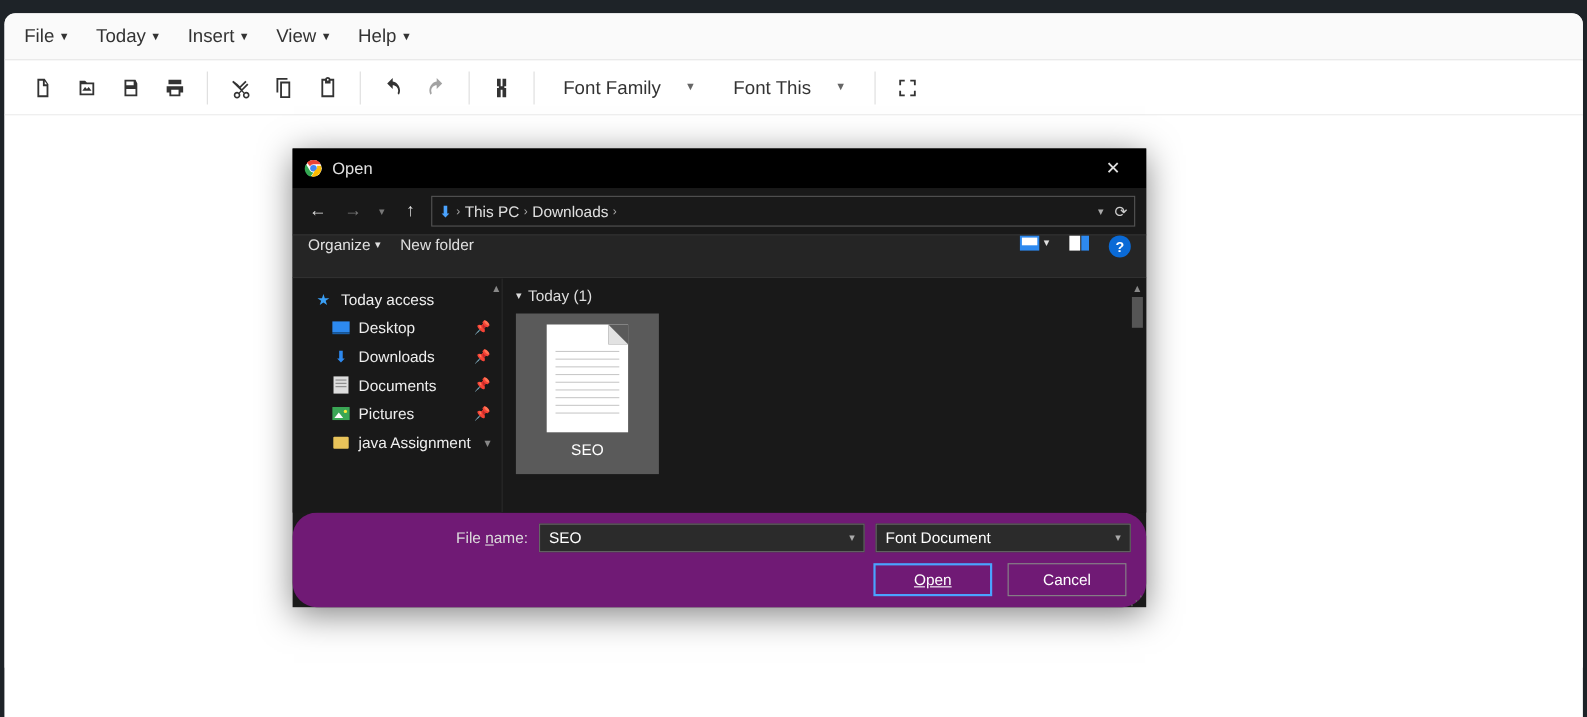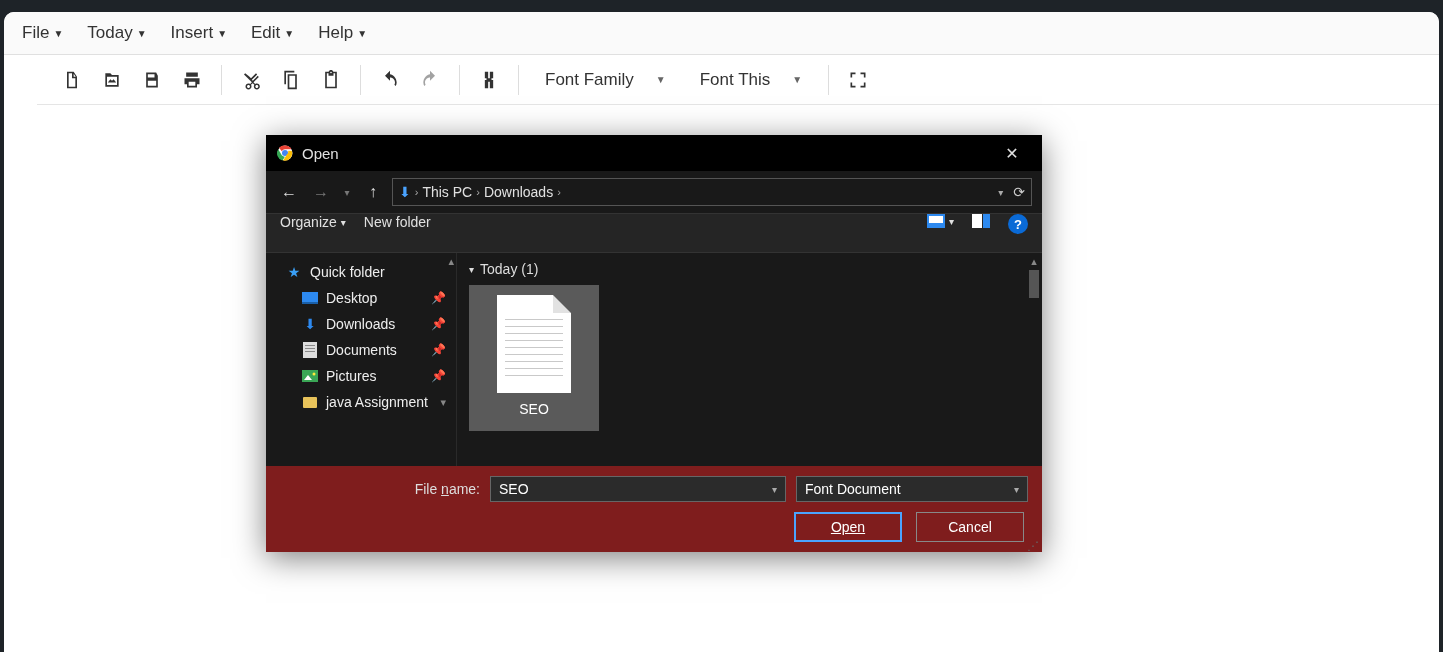--- a/index.html
+++ b/index.html
@@ -44,21 +44,20 @@
 
 
 .toolbar {
   height: 50px;
   background: #fff;
   border-bottom: 1px solid #e5e5e5;
   display: flex;
   align-items: center;
   padding: 0 18px;
   gap: 6px;
-  margin-left: 33px;
 }
 .tbtn {
   width: 34px; height: 34px;
   display: flex; align-items: center; justify-content: center;
   color: #333; cursor: pointer; font-size: 18px;
 }
 .tbtn svg { width: 20px; height: 20px; fill: #333; }
 .tsep { width: 1px; height: 30px; background: #ddd; margin: 0 6px; }
 .tdropdown {
   display: flex; align-items: center; gap: 22px;
@@ -165,22 +164,22 @@
 .file-tile .doc-lines {
   position: absolute; left: 8px; right: 8px; top: 24px;
 }
 .file-tile .doc-lines div { height: 1px; background: #c9c9c9; margin-bottom: 6px; }
 .file-tile .file-label { color: #fff; margin-top: 8px; font-size: 14px; }
 .filepane-scroll { position: absolute; right: 2px; top: 2px; bottom: 2px; width: 12px; }
 .filepane-scroll .arrow { color: #888; font-size: 11px; text-align: center; }
 .filepane-scroll .thumb { width: 10px; height: 28px; background: #555; margin: 2px auto; }
 
 .dlg-footer {
-  background: #7f1d1d; padding: 10px 14px;
-  display: flex; flex-direction: column; gap: 10px;
+  background: #701a75; padding: 10px 14px;
+  display: flex; flex-direction: column; gap: 10px; border-radius: 22px;
 }
 .fn-row { display: flex; align-items: center; gap: 10px; }
 .fn-label { width: 200px; text-align: right; color: #ddd; }
 .fn-label .ul { text-decoration: underline; }
 .fn-input {
   flex: 1; height: 26px; background: #2b2b2b; border: 1px solid #666;
   display: flex; align-items: center; padding: 0 8px; color: #fff;
 }
 .fn-input input { flex: 1; background: transparent; border: none; outline: none; color: #fff; font-size: 14px; }
 .fn-input .dd { color: #aaa; font-size: 10px; }
@@ -210,21 +209,21 @@
       </div>
     <div class="menubar-item">
         <span>Today</span>
         <span class="caret">▼</span>
       </div>
     <div class="menubar-item">
         <span>Insert</span>
         <span class="caret">▼</span>
       </div>
     <div class="menubar-item">
-        <span>Edit</span>
+        <span>View</span>
         <span class="caret">▼</span>
       </div>
     <div class="menubar-item">
         <span>Help</span>
         <span class="caret">▼</span>
       </div>
   </div>
 
   <div class="toolbar">
     <div class="tbtn">
@@ -356,21 +355,21 @@
         </div>
         <div class="help-icon">?</div>
       </div>
 
       <div class="dlg-body">
         <div class="sidebar">
           <div class="sidebar-scroll-top">▴</div>
           <div class="sb-section">
             <div class="sb-item lv1">
               <span class="sb-icon star-icon">★</span>
-              <span>Quick folder</span>
+              <span>Today access</span>
             </div>
             <div class="sb-item lv2">
               <span class="sb-icon">
                   <svg width="16" height="12" viewBox="0 0 16 12">
                     <rect width="16" height="10" fill="#2d89ef"></rect>
                     <rect y="10" width="16" height="2" fill="#1a5fa8"></rect>
                   </svg>
                 </span>
               <span>Desktop</span>
               <span class="pin">📌</span>

